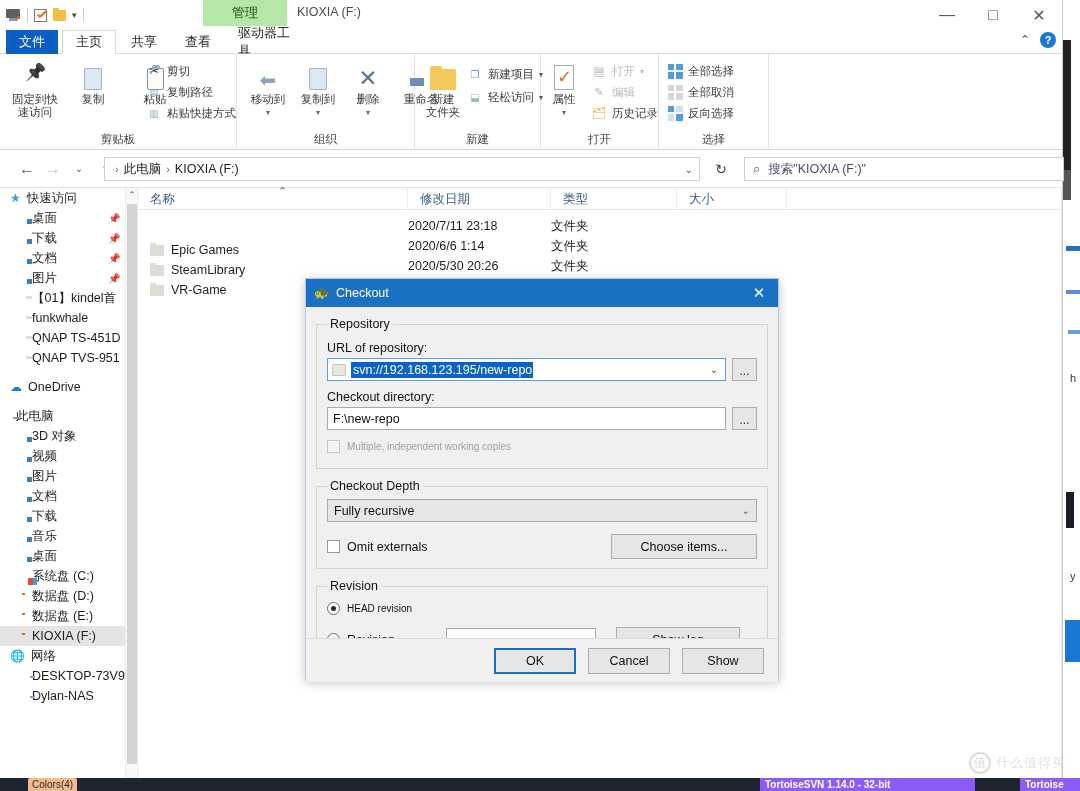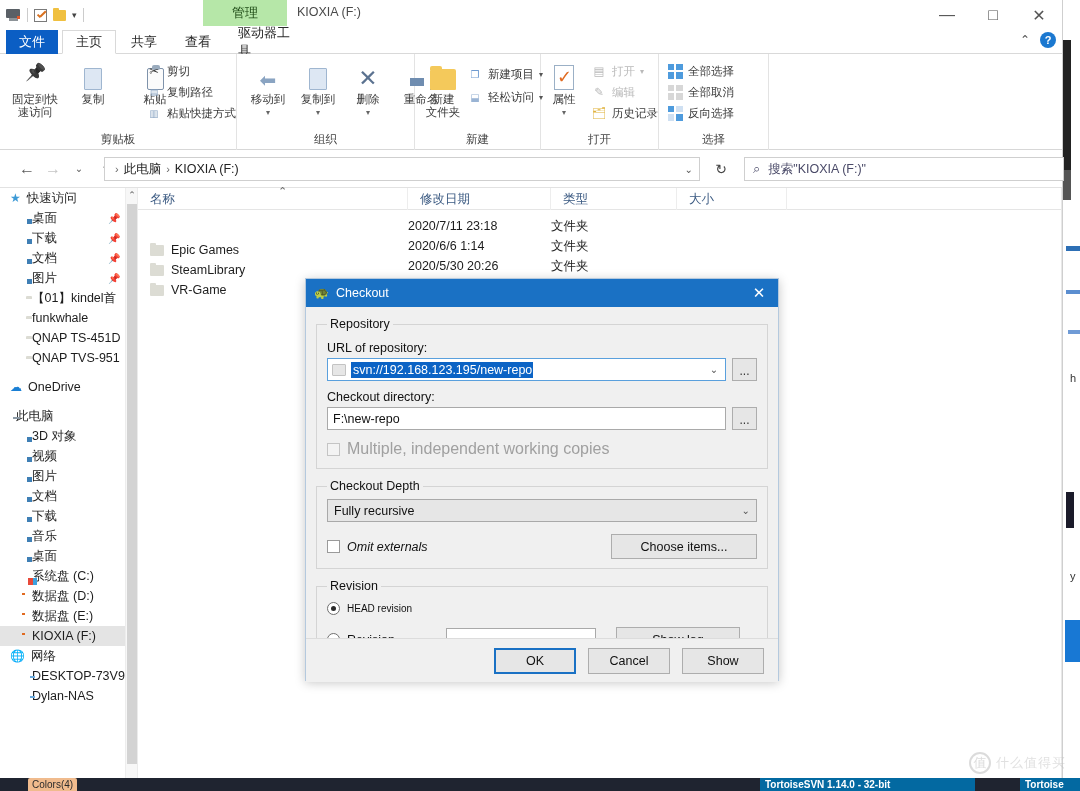--- a/index.html
+++ b/index.html
@@ -172,41 +172,41 @@
   .inputrow { display:flex; align-items:center; gap:6px; }
   .combo { flex:1; height:23px; border:1px solid #5aa0dd; background:#fff; display:flex; align-items:center; padding:0 2px; position:relative; }
   .combo .urlico { width:14px; height:12px; background:#e6e6e6; border:1px solid #c3c3c3; border-radius:1px; margin:0 5px 0 2px; flex:none;}
   .combo .urlval { background:#0b63c5; color:#fff; font-size:12.5px; padding:1px 1px 1px 2px; }
   .combo .cb-arrow { margin-left:auto; width:18px; text-align:center; color:#555; font-size:10px; }
   .txtinput { flex:1; height:23px; border:1px solid #a9a9a9; background:#fff; display:flex; align-items:center; padding:0 5px; font-size:12.5px; color:#111; }
   .dots-btn { width:25px; height:23px; border:1px solid #adadad; background:#e6e6e6; display:flex; align-items:flex-end; justify-content:center;
               font-size:12px; color:#333; padding-bottom:2px; }
   .select { width:100%; height:23px; border:1px solid #a9a9a9; background:#e6e6e6; display:flex; align-items:center; padding:0 6px; font-size:12.5px; }
   .select .cb-arrow { margin-left:auto; color:#555; font-size:10px; }
-  .cbrow { display:flex; align-items:center; gap:7px; margin-top:10px; font-size:16px; }
+  .cbrow { display:flex; align-items:center; gap:7px; margin-top:10px; font-size:10px; }
   .cbox { width:13px; height:13px; border:1px solid #9a9a9a; background:#fff; flex:none; }
   .cbox.disabled { border-color:#c4c4c4; background:#f3f3f3; }
   .btn { border:1px solid #adadad; background:#e6e6e6; height:25px; display:flex; align-items:center; justify-content:center;
          font-size:12.5px; color:#111; }
   .btn.primary { border:2px solid #1a71c4; background:#e6e6e6; }
   .radiorow { display:flex; align-items:center; gap:7px; font-size:10px; }
   .radio { width:13px; height:13px; border:1px solid #6f6f6f; border-radius:50%; background:#fff; position:relative; flex:none; }
   .radio.on:after { content:""; position:absolute; left:3px; top:3px; width:5px; height:5px; border-radius:50%; background:#2b2b2b; }
 
   .dlg-footer { position:absolute; left:0; bottom:0; width:100%; height:44px; background:#f0f0f0;
                 border-top:1px solid #dcdcdc; display:flex; align-items:center; justify-content:flex-end; gap:12px; padding-right:14px; }
   .dlg-footer .btn { width:82px; height:26px; }
 
   
   .taskbar { position:absolute; left:0; bottom:0; width:1080px; height:13px; background:#1f2430; }
   .tb-seg { position:absolute; top:0; height:13px; display:flex; align-items:center; color:#fff; font-size:10px;
             font-weight:bold; overflow:hidden; white-space:nowrap; }
   .tb-orange { position:absolute; left:28px; bottom:0; height:13px; background:#f0bb8d; color:#2b2b2b;
                font-size:10px; display:flex; align-items:center; padding:0 4px; border-radius:2px 2px 0 0; }
-  .tb-blue { background:#0369a1; padding:0 5px; }
+  .tb-blue { background:#8b5cf6; padding:0 5px; }
 
   .watermark { position:absolute; right:14px; bottom:17px; display:flex; align-items:center; gap:5px; opacity:.5; }
   .wm-circle { width:22px; height:22px; border-radius:50%; border:2px solid #b9b9b9; color:#b9b9b9;
                display:flex; align-items:center; justify-content:center; font-size:13px; }
   .wm-text { color:#c3c3c3; font-size:13px; letter-spacing:1px; }
 </style>
 </head>
 <body>
 
 <div id="root">
@@ -636,21 +636,21 @@
       </fieldset>
 
       <fieldset class="gb" style="height:90px; margin-top:10px;">
         <legend>Checkout Depth</legend>
         <div class="select">
           <span>Fully recursive</span>
           <span class="cb-arrow">⌄</span>
         </div>
         <div style="display:flex; align-items:center; margin-top:12px;">
           <span class="cbox"></span>
-          <span style="margin-left:7px;font-style:italic;">Omit externals</span>
+          <span style="margin-left:7px;">Omit externals</span>
           <div class="btn" style="margin-left:auto; width:146px;">Choose items...</div>
         </div>
       </fieldset>
 
       <fieldset class="gb" style="height:83px; margin-top:10px;">
         <legend>Revision</legend>
         <div class="radiorow" style="margin-top:3px;">
           <span class="radio on"></span>
           <span>HEAD revision</span>
         </div>

